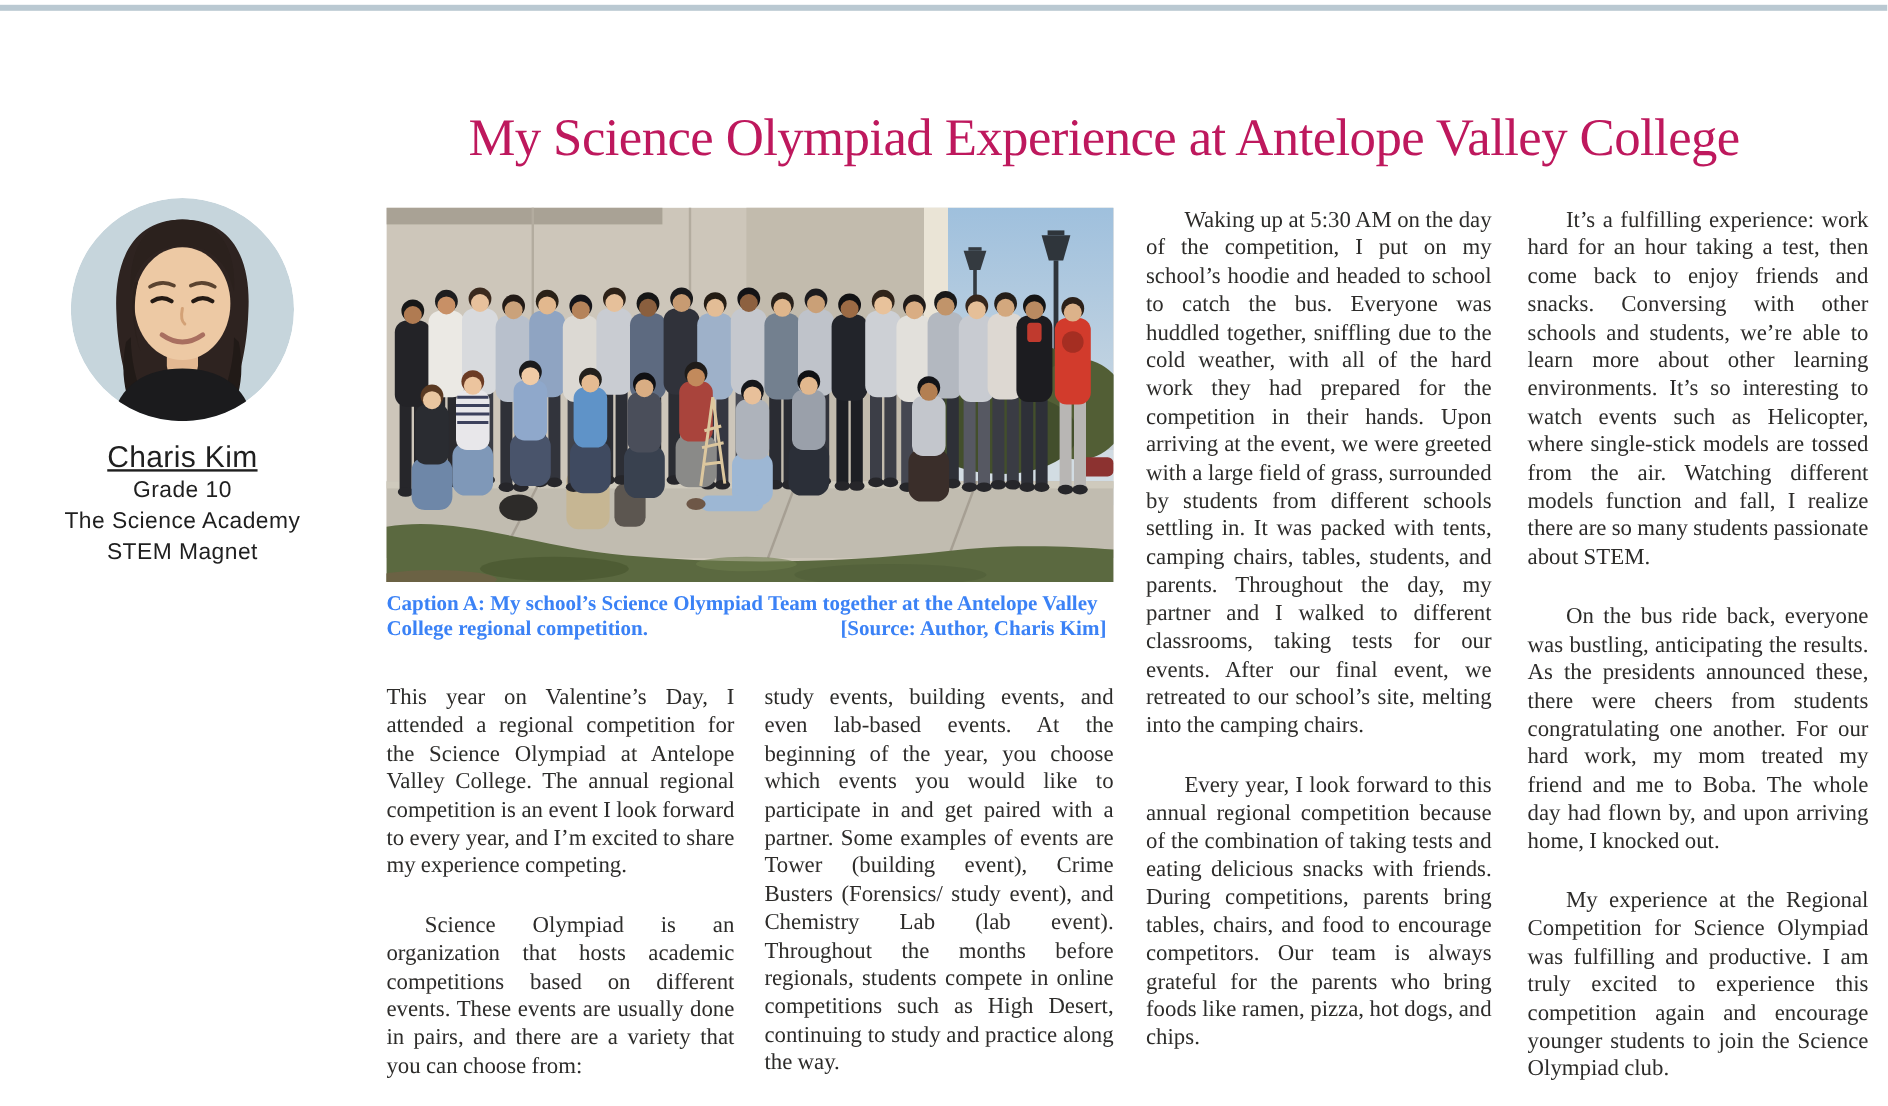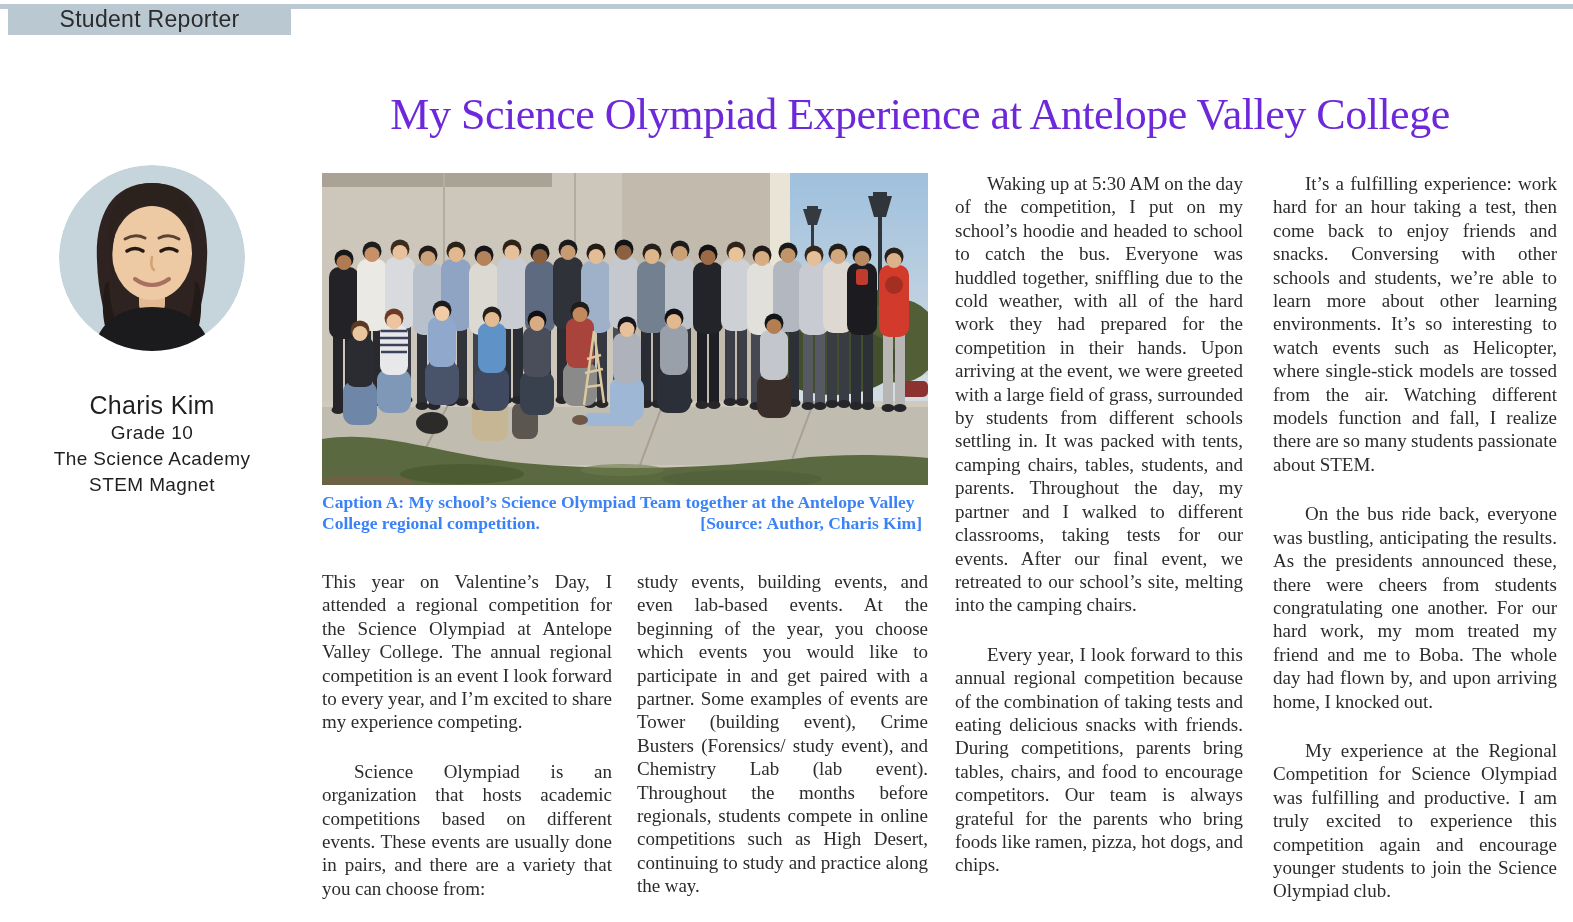--- a/index.html
+++ b/index.html
@@ -7,27 +7,27 @@
         font-family:"Liberation Serif", serif;color:#2d2c2a;}
 
   
   .top-rule{position:absolute;left:0;top:4px;width:1573px;height:5px;background:#bac9d2;}
   .banner{position:absolute;left:8px;top:4px;width:283px;height:31px;background:#b9c8d1;
           display:flex;align-items:center;justify-content:center;
           font-family:"Liberation Sans", sans-serif;font-size:23px;color:#2b2b2b;letter-spacing:.3px;}
 
   .title{position:absolute;left:300px;top:60px;width:1240px;text-align:center;
          font-family:"Liberation Serif", serif;font-weight:400;font-size:44px;line-height:1.2;
-         color:#6d28d9;letter-spacing:-0.5px;white-space:nowrap;}
+         color:#be185d;letter-spacing:-0.5px;white-space:nowrap;}
 
   
   .author{position:absolute;left:38px;top:165px;width:228px;text-align:center;
           font-family:"Liberation Sans", sans-serif;color:#1f1f1f;}
   .portrait{width:186px;height:186px;margin:0 auto;border-radius:50%;overflow:hidden;display:block;}
-  .author-name{margin-top:40px;font-size:25px;letter-spacing:.3px;}
+  .author-name{margin-top:16px;font-size:25px;letter-spacing:.3px;text-decoration:underline;}
   .author-line{font-size:19px;line-height:26px;letter-spacing:.4px;}
 
   
   .figure{position:absolute;left:322px;top:173px;width:606px;}
   .photo{display:block;width:606px;height:312px;}
   .caption{position:relative;margin-top:7px;font-weight:700;font-size:17.5px;line-height:21px;color:#3b82f6;
            text-align:left;}
   .caption .source{position:absolute;right:6px;bottom:0;}
 
   
@@ -40,23 +40,20 @@
   .col2{left:637px;top:570px;width:291px;}
   .col3{left:955px;top:172px;width:288px;}
   .col4{left:1273px;top:172px;width:284px;}
 </style>
 </head>
 <body>
 
 <div class="page">
 
   <div class="top-rule"></div>
-  <div class="banner">
-    <span>Student Reporter</span>
-  </div>
 
   <h1 class="title">My Science Olympiad Experience at Antelope Valley College</h1>
 
   <aside class="author">
     <span class="portrait">
       
       <svg viewBox="0 0 186 186" width="186" height="186">
         <circle cx="93" cy="93" r="93" fill="#c6d5dc"></circle>
 
         <path d="M93 18 C48 18 36 58 38 96 C39 128 46 152 52 168 L134 168 C140 150 147 126 148 94 C150 56 138 18 93 18 Z" fill="#2e2320"></path>

